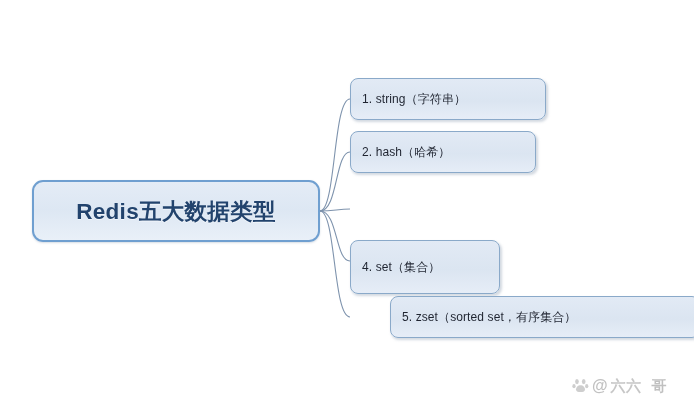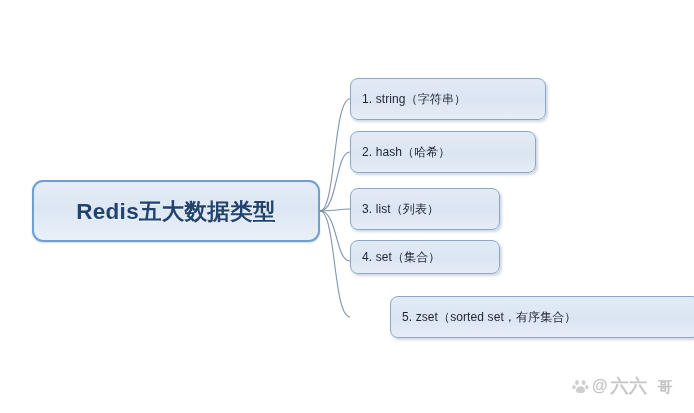--- a/index.html
+++ b/index.html
@@ -69,21 +69,21 @@
     font-size: 12px;
     color: #1f2430;
     white-space: nowrap;
     padding-left: 11px;
     letter-spacing: 0.1px;
   }
 
   .cn-0 { left: 350px; top: 78px;  width: 196px; height: 42px; }
   .cn-1 { left: 350px; top: 131px; width: 186px; height: 42px; }
   .cn-2 { left: 350px; top: 188px; width: 150px; height: 42px; }
-  .cn-3 { left: 350px; top: 240px; width: 150px; height: 34px; }
+  .cn-3 { left: 350px; top: 240px; width: 150px; height: 54px; }
   .cn-4 { left: 350px; top: 296px; width: 310px; height: 42px; margin-left: 40px; }
 
   
   #watermark {
     position: absolute;
     left: 572px;
     top: 377px;
     display: flex;
     align-items: center;
     gap: 3px;
@@ -95,21 +95,21 @@
     height: 17px;
     display: block;
   }
   #watermark .wm-at {
     font-size: 16px;
     color: #6b6b6b;
     font-weight: bold;
     line-height: 1;
   }
   #watermark .wm-name {
-    font-size: 18px;
+    font-size: 15px;
     color: #7a7a7a;
     font-weight: bold;
     line-height: 1;
     letter-spacing: 0.5px;
   }
   #watermark .wm-suffix {
     font-size: 15px;
     color: #6b6b6b;
     font-weight: bold;
     line-height: 1;
@@ -134,23 +134,20 @@
   </div>
 
   <div class="child-node cn-0">
     <span class="child-label">1. string（字符串）</span>
   </div>
 
   <div class="child-node cn-1">
     <span class="child-label">2. hash（哈希）</span>
   </div>
 
-  <div class="child-node cn-2">
-    <span class="child-label">3. list（列表）</span>
-  </div>
 
   <div class="child-node cn-3">
     <span class="child-label">4. set（集合）</span>
   </div>
 
   <div class="child-node cn-4">
     <span class="child-label">5. zset（sorted set，有序集合）</span>
   </div>
 
   <div id="watermark">

